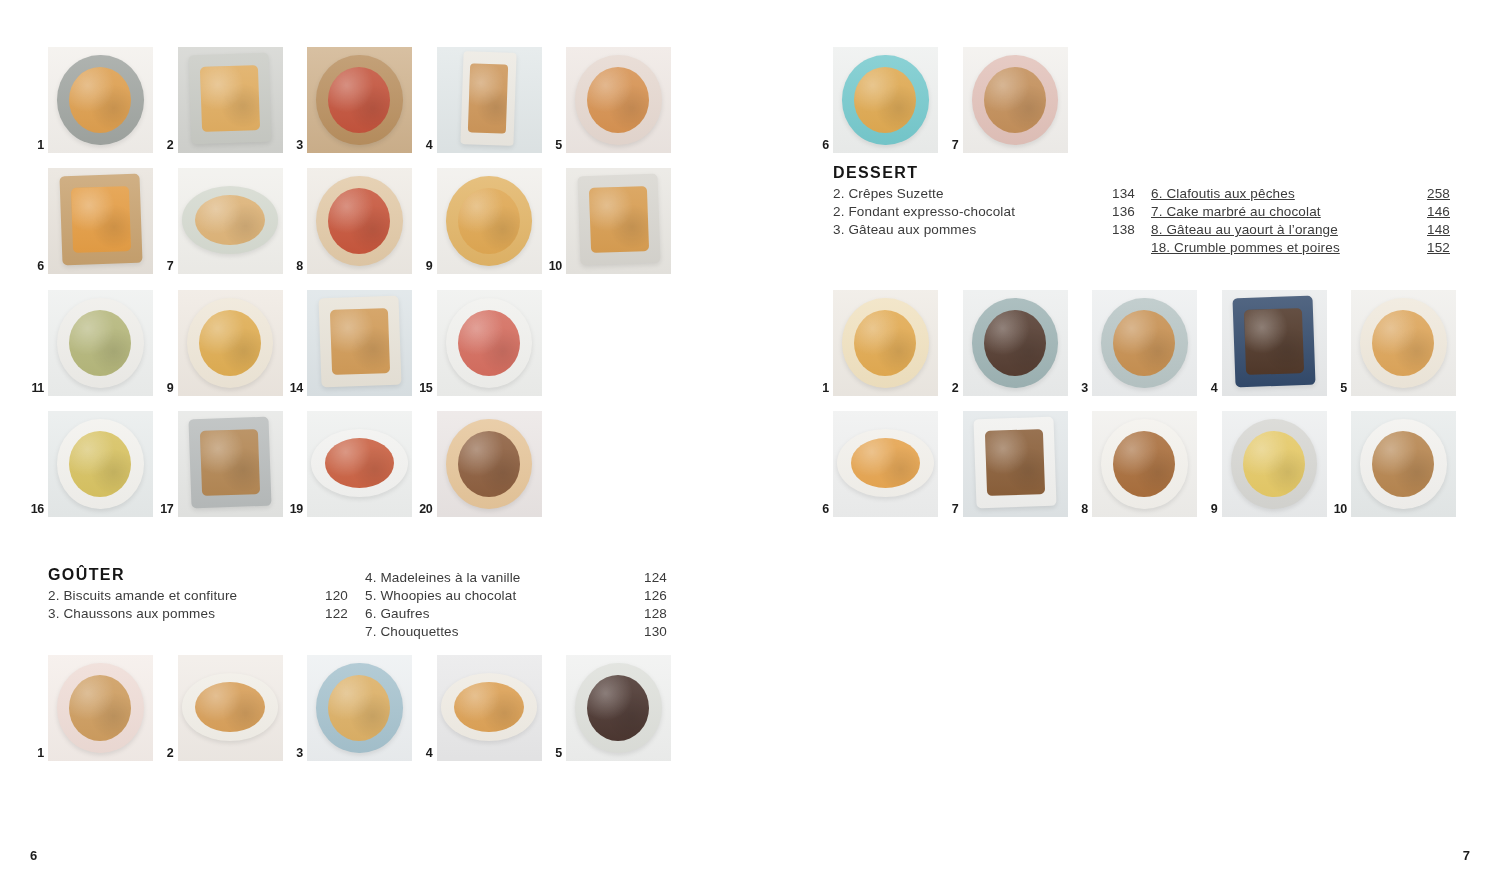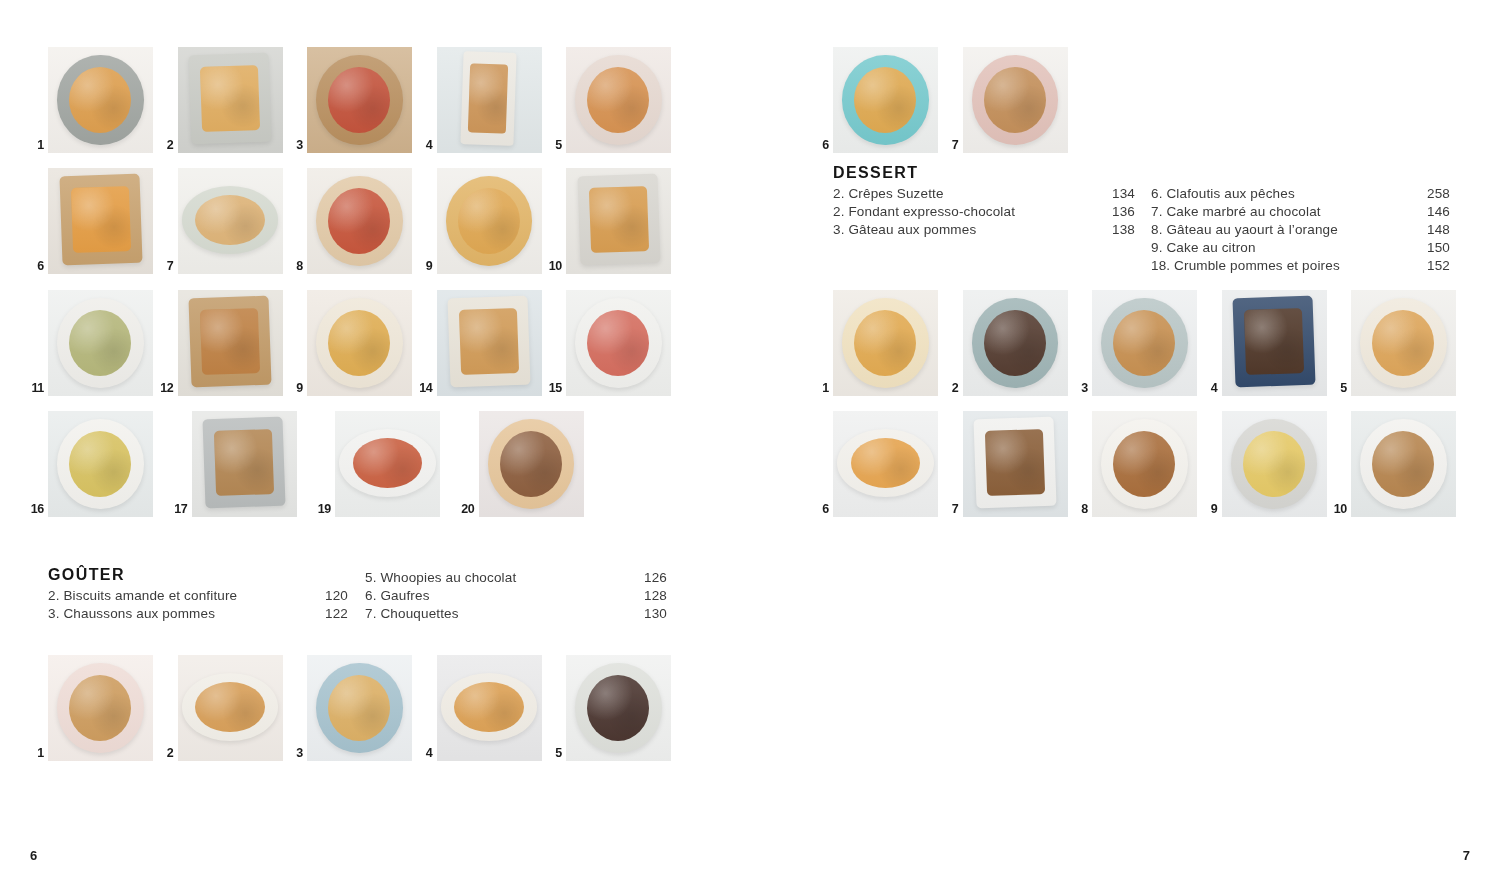--- a/index.html
+++ b/index.html
@@ -149,28 +149,20 @@
   <div class="photo-row" style="left:24px; top:290px;">
       <div class="photo-cell">
         <div class="photo-num">11</div>
         <div class="photo" style="background: rgb(238, 240, 239);">
           <div class="plate round" style="background: rgb(239, 238, 234);">
             <div class="food" style="background: rgb(179, 181, 119);"></div>
           </div>
         </div>
       </div>
       <div class="photo-cell">
-        <div class="photo-num">12</div>
-        <div class="photo" style="background: rgb(229, 226, 219);">
-          <div class="plate rect" style="background: rgb(192, 152, 100);">
-            <div class="food" style="background: rgb(189, 125, 62);"></div>
-          </div>
-        </div>
-      </div>
-      <div class="photo-cell">
         <div class="photo-num">9</div>
         <div class="photo" style="background: rgb(239, 233, 226);">
           <div class="plate round" style="background: rgb(239, 231, 216);">
             <div class="food" style="background: rgb(223, 171, 77);"></div>
           </div>
         </div>
       </div>
       <div class="photo-cell">
         <div class="photo-num">14</div>
         <div class="photo" style="background: rgb(221, 228, 231);">
@@ -181,21 +173,21 @@
       </div>
       <div class="photo-cell">
         <div class="photo-num">15</div>
         <div class="photo" style="background: rgb(239, 240, 238);">
           <div class="plate round" style="background: rgb(241, 241, 238);">
             <div class="food" style="background: rgb(212, 105, 90);"></div>
           </div>
         </div>
       </div>
     </div>
-  <div class="photo-row" style="left:24px; top:411px;gap:14px;">
+  <div class="photo-row" style="left:24px; top:411px;">
       <div class="photo-cell">
         <div class="photo-num">16</div>
         <div class="photo" style="background: rgb(232, 236, 236);">
           <div class="plate round" style="background: rgb(243, 242, 238);">
             <div class="food" style="background: rgb(215, 193, 93);"></div>
           </div>
         </div>
       </div>
       <div class="photo-cell">
         <div class="photo-num">17</div>
@@ -232,20 +224,24 @@
         </div>
         <div class="toc-row">
           <div class="toc-label">3. Chaussons aux pommes</div>
           <div class="toc-page">122</div>
         </div>
       </div>
   </div>
   <div class="toc-col" style="left:365px; top:569px; width:302px;">
     <div>
         <div class="toc-row">
+          <div class="toc-label">4. Madeleines à la vanille</div>
+          <div class="toc-page">124</div>
+        </div>
+        <div class="toc-row">
           <div class="toc-label">5. Whoopies au chocolat</div>
           <div class="toc-page">126</div>
         </div>
         <div class="toc-row">
           <div class="toc-label">6. Gaufres</div>
           <div class="toc-page">128</div>
         </div>
         <div class="toc-row">
           <div class="toc-label">7. Chouquettes</div>
           <div class="toc-page">130</div>
@@ -329,37 +325,33 @@
         <div class="toc-row">
           <div class="toc-label">2. Fondant expresso-chocolat</div>
           <div class="toc-page">136</div>
         </div>
         <div class="toc-row">
           <div class="toc-label">3. Gâteau aux pommes</div>
           <div class="toc-page">138</div>
         </div>
       </div>
   </div>
-  <div class="toc-col" style="left:401px; top:185px; width:299px;">
+  <div class="toc-col" style="left:401px; top:185px; width:299px;text-decoration:underline;">
     <div>
         <div class="toc-row">
           <div class="toc-label">6. Clafoutis aux pêches</div>
           <div class="toc-page">258</div>
         </div>
         <div class="toc-row">
           <div class="toc-label">7. Cake marbré au chocolat</div>
           <div class="toc-page">146</div>
         </div>
         <div class="toc-row">
           <div class="toc-label">8. Gâteau au yaourt à l’orange</div>
           <div class="toc-page">148</div>
-        </div>
-        <div class="toc-row">
-          <div class="toc-label">9. Cake au citron</div>
-          <div class="toc-page">150</div>
         </div>
         <div class="toc-row">
           <div class="toc-label">18. Crumble pommes et poires</div>
           <div class="toc-page">152</div>
         </div>
       </div>
   </div>
 
   <div class="photo-row" style="left:59px; top:290px;">
       <div class="photo-cell">

